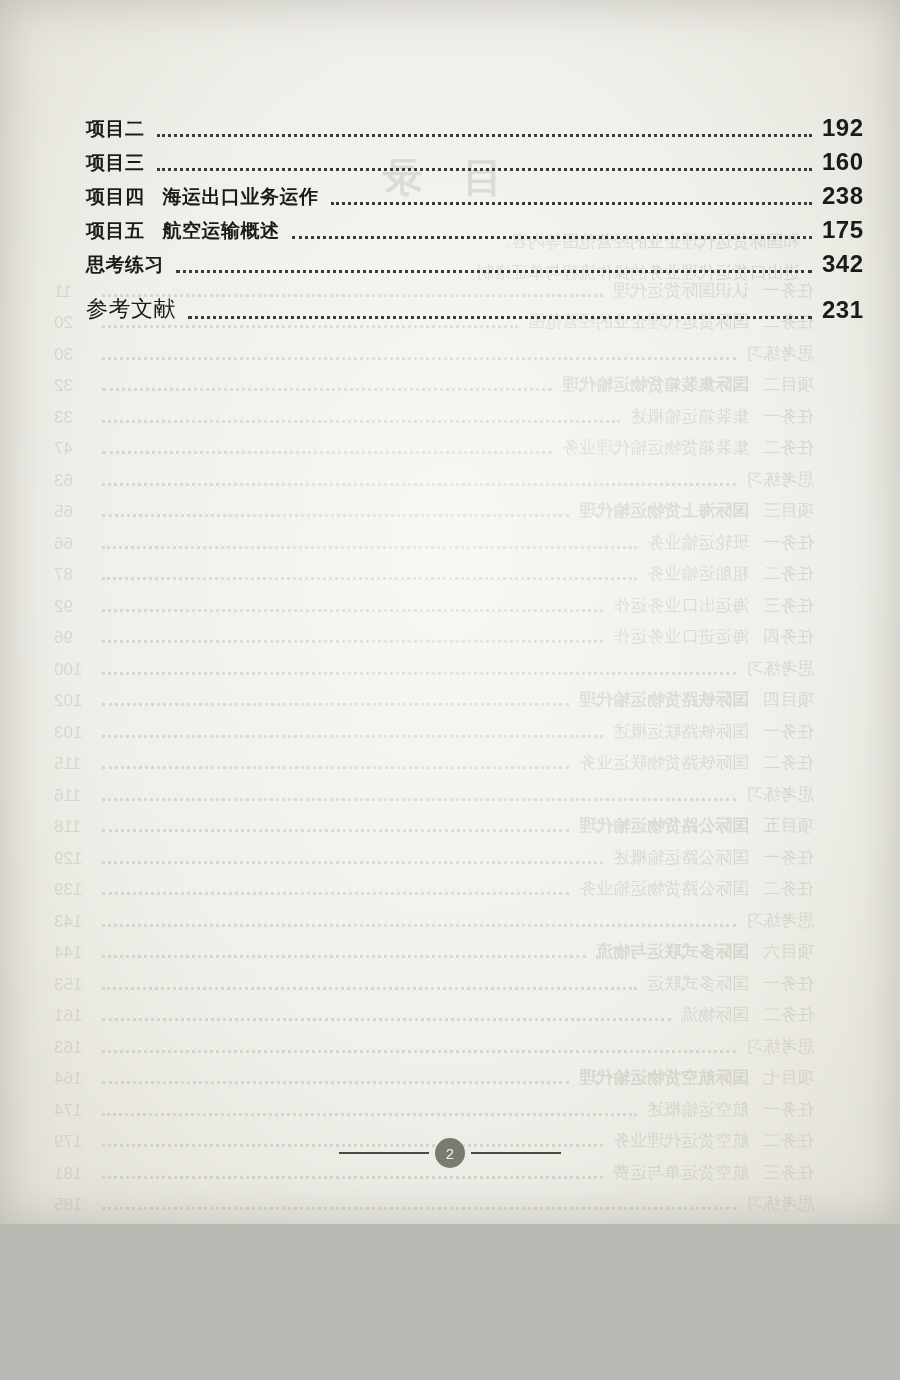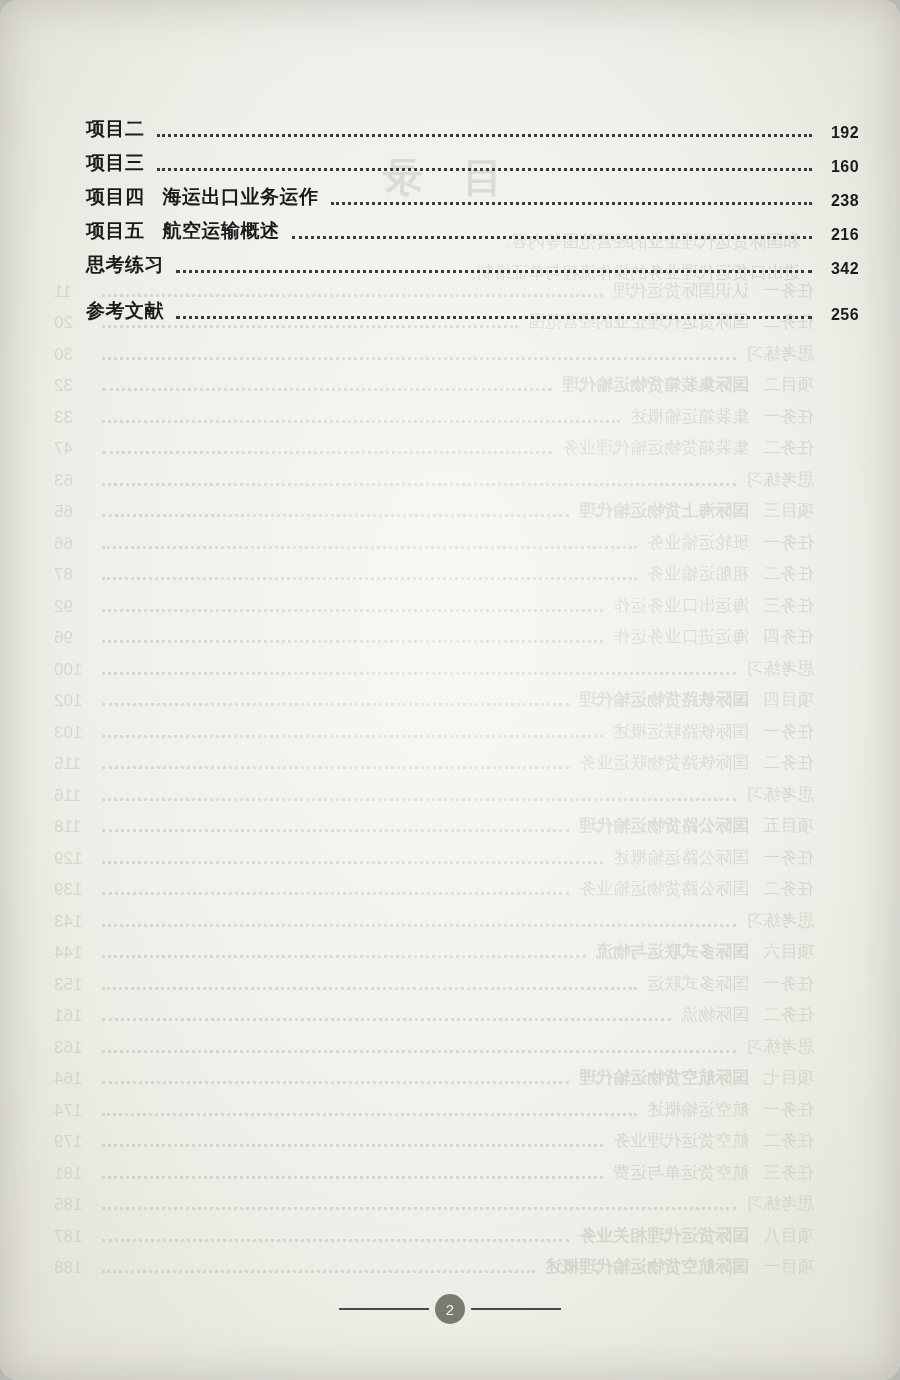--- a/index.html
+++ b/index.html
@@ -6,25 +6,24 @@
     margin: 0;
     padding: 0;
     background: #b9b9b3;
   }
   body {
     font-family: "Liberation Sans", "DejaVu Sans", sans-serif;
   }
   .page {
     position: relative;
     width: 900px;
-    height: 1380px;
+    height: 1224px;
     margin: 0 auto;
     background: #efeee8;
     overflow: hidden;
-    border-radius: 18px;
   }
   
   .paper-tint {
     position: absolute;
     inset: 0;
     background:
       radial-gradient(ellipse at 50% 45%, rgba(255,255,255,0.55) 0%, rgba(243,242,236,0.25) 55%, rgba(214,212,202,0.55) 100%);
     pointer-events: none;
   }
   .edge-shadow {
@@ -59,34 +58,34 @@
     font-weight: 600;
   }
   .toc-row .dots {
     flex: 1 1 auto;
     margin: 0 10px 5px 12px;
     border-bottom: 3px dotted #3a3a3a;
     height: 1px;
   }
   .toc-row .pg {
     width: 46px;
-    text-align: center;
-    font-size: 16px;
+    text-align: left;
+    font-size: 24px;
     font-weight: 600;
   }
   .toc-row.single .title {
     margin-left: 0;
   }
   .toc-row.ref {
     margin-top: 12px;
     padding-left: -4px;
   }
   .toc-row.ref .title {
-    font-size: 19px;
-    font-weight: 700;
+    font-size: 22px;
+    font-weight: 400;
   }
   .toc-row.ref .pg { font-weight: 600; }
 
   
   .bleed {
     position: absolute;
     left: 0;
     top: 0;
     width: 900px;
     height: 1380px;
@@ -386,33 +385,33 @@
       <span class="lbl">项目四</span>
       <span class="title">海运出口业务运作</span>
       <span class="dots"></span>
       <span class="pg">238</span>
     </div>
 
     <div class="toc-row">
       <span class="lbl">项目五</span>
       <span class="title">航空运输概述</span>
       <span class="dots"></span>
-      <span class="pg">216</span>
+      <span class="pg">175</span>
     </div>
 
     <div class="toc-row single">
       <span class="lbl">思考练习</span>
       <span class="dots"></span>
       <span class="pg">342</span>
     </div>
 
     <div class="toc-row ref single">
       <span class="title">参考文献</span>
       <span class="dots"></span>
-      <span class="pg">256</span>
+      <span class="pg">231</span>
     </div>
 
   </div>
 
   <div class="edge-shadow"></div>
 
   <div class="footer">
     <span class="rule"></span>
     <span class="pgnum">2</span>
     <span class="rule"></span>

